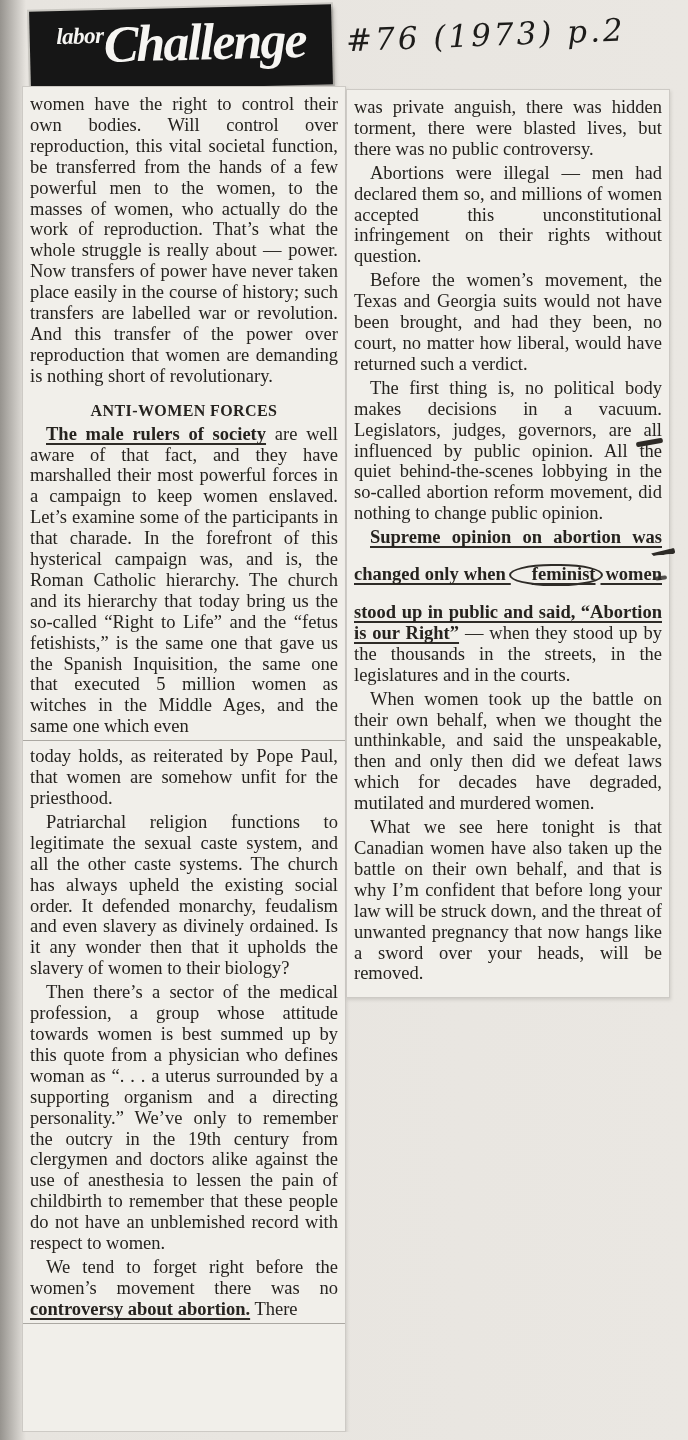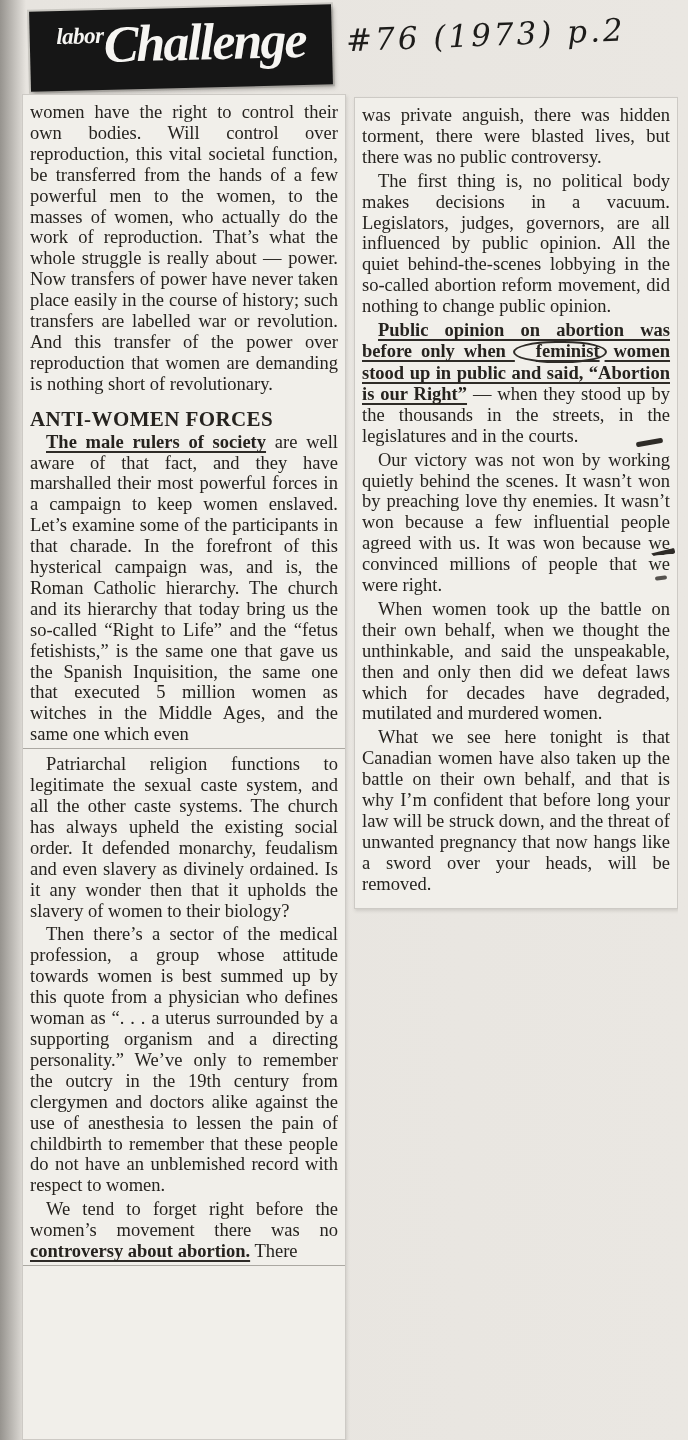--- a/index.html
+++ b/index.html
@@ -32,57 +32,57 @@
     letter-spacing:-2px;line-height:62px;
   }
   .handwritten-note{
     position:absolute;left:346px;top:16px;width:320px;
     font-family:"DejaVu Serif", serif;font-style:italic;
     font-size:31px;color:#1d1c1a;letter-spacing:3px;
     transform:rotate(-2.2deg);white-space:nowrap;
   }
   
   .columns{
-    position:absolute;left:22px;top:94px;width:656px;height:1346px;
-    display:flex;gap:8px;overflow:hidden;
+    position:absolute;left:22px;top:86px;width:656px;height:1346px;
+    display:flex;overflow:hidden;
   }
   .col{
     width:324px;box-sizing:border-box;
     background:var(--clipping,#f1efea);
     border:1px solid rgba(110,107,102,.28);
     box-shadow:1px 2px 3px rgba(90,88,84,.18);
     padding:7px 7px 10px 7px;
     color:var(--ink,#26231f);
     font-size:18.5px;line-height:20.9px;
     text-align:justify;
   }
   .col-right{margin-top:3px;height:fit-content;}
   .col p{margin:0 0 3px 0;}
   .col p.indent{text-indent:16px;}
   .col-heading{
-    margin:14px 0 2px 0;text-align:left;font-size:21px;
+    margin:14px 0 2px 0;text-align:center;font-size:16px;
     font-weight:bold;letter-spacing:.4px;text-indent:0;
   }
   .cut-line{
     border-top:1.6px solid #aba8a2;
     margin:2px -7px 5px -7px;
   }
   .pen-underline{
     text-decoration:underline;
     text-decoration-thickness:2.4px;
     text-decoration-color:var(--pen,#2e2b27);
     text-underline-offset:3px;
     text-decoration-skip-ink:none;
     font-weight:bold;
   }
   .pen-circle{
     display:inline-block;
     border:2.4px solid var(--pen,#2e2b27);
     border-radius:50% / 55%;
-    padding:0 5px 1px 5px;margin:0 -2px;
+    padding:0 5px 1px 5px;margin:16px -2px;
     line-height:17px;
   }
   
   .pen-mark{
     position:absolute;background:var(--pen,#2e2b27);border-radius:2px;
   }
   .pen-mark-1{left:636px;top:440px;width:27px;height:5px;transform:rotate(-10deg);}
   .pen-mark-2{left:651px;top:549px;width:24px;height:6px;transform:rotate(-6deg);
     clip-path:polygon(0 55%,100% 0,100% 100%,10% 100%);}
   .pen-mark-3{left:655px;top:576px;width:12px;height:4px;transform:rotate(-8deg);opacity:.8;}
@@ -98,30 +98,32 @@
   </div>
 
   <div class="handwritten-note">#76 (1973) p.2</div>
 
   <div class="columns">
     <div class="col col-left" id="col-left">
         <p class=""><span>women have the right to control their own bodies. Will control over reproduction, this vital societal function, be transferred from the hands of a few powerful men to the women, to the masses of women, who actually do the work of reproduction. That’s what the whole struggle is really about — power. Now transfers of power have never taken place easily in the course of history; such transfers are labelled war or revolution. And this transfer of the power over reproduction that women are demanding is nothing short of revolutionary.</span></p>
         <div class="col-heading">ANTI-WOMEN FORCES</div>
         <p class="indent"><span class="pen-underline">The male rulers of society</span><span> are well aware of that fact, and they have marshalled their most powerful forces in a campaign to keep women enslaved. Let’s examine some of the participants in that charade. In the forefront of this hysterical campaign was, and is, the Roman Catholic hierarchy. The church and its hierarchy that today bring us the so-called “Right to Life” and the “fetus fetishists,” is the same one that gave us the Spanish Inquisition, the same one that executed 5 million women as witches in the Middle Ages, and the same one which even</span></p>
         <div class="cut-line"></div>
+        <p class=""><span>today holds, as reiterated by Pope Paul, that women are somehow unfit for the priesthood.</span></p>
         <p class="indent"><span>Patriarchal religion functions to legitimate the sexual caste system, and all the other caste systems. The church has always upheld the existing social order. It defended monarchy, feudalism and even slavery as divinely ordained. Is it any wonder then that it upholds the slavery of women to their biology?</span></p>
         <p class="indent"><span>Then there’s a sector of the medical profession, a group whose attitude towards women is best summed up by this quote from a physician who defines woman as “. . . a uterus surrounded by a supporting organism and a directing personality.” We’ve only to remember the outcry in the 19th century from clergymen and doctors alike against the use of anesthesia to lessen the pain of childbirth to remember that these people do not have an unblemished record with respect to women.</span></p>
         <p class="indent"><span>We tend to forget right before the women’s movement there was no </span><span class="pen-underline">controversy about abortion.</span><span> There</span></p>
         <div class="cut-line"></div>
       </div>
     <div class="col col-right" id="col-right">
         <p class=""><span>was private anguish, there was hidden torment, there were blasted lives, but there was no public controversy.</span></p>
+        <p class="indent"><span>Abortions were illegal — men had declared them so, and millions of women accepted this unconstitutional infringement on their rights without question.</span></p>
+        <p class="indent"><span>Before the women’s movement, the Texas and Georgia suits would not have been brought, and had they been, no court, no matter how liberal, would have returned such a verdict.</span></p>
         <p class="indent"><span>The first thing is, no political body makes decisions in a vacuum. Legislators, judges, governors, are all influenced by public opinion. All the quiet behind-the-scenes lobbying in the so-called abortion reform movement, did nothing to change public opinion.</span></p>
-        <p class="indent"><span class="pen-underline">Public opinion on abortion was before only when </span><span class="pen-circle pen-underline">feminist</span><span class="pen-underline"> women stood up in public and said, “Abortion is our Right”</span><span> — when they stood up by the thousands in the streets, in the legislatures and in the courts.</span></p>
-        <p class="indent"><span>Our victory was not won by working quietly behind the scenes. It wasn’t won by preaching love thy enemies. It wasn’t won because a few influential people agreed with us. It was won because we convinced millions of people that we were right.</span></p>
+        <p class="indent"><span class="pen-underline">Supreme opinion on abortion was changed only when </span><span class="pen-circle pen-underline">feminist</span><span class="pen-underline"> women stood up in public and said, “Abortion is our Right”</span><span> — when they stood up by the thousands in the streets, in the legislatures and in the courts.</span></p>
         <p class="indent"><span>When women took up the battle on their own behalf, when we thought the unthinkable, and said the unspeakable, then and only then did we defeat laws which for decades have degraded, mutilated and murdered women.</span></p>
         <p class="indent"><span>What we see here tonight is that Canadian women have also taken up the battle on their own behalf, and that is why I’m confident that before long your law will be struck down, and the threat of unwanted pregnancy that now hangs like a sword over your heads, will be removed.</span></p>
       </div>
   </div>
 
   <div class="pen-mark pen-mark-1"></div>
   <div class="pen-mark pen-mark-2"></div>
   <div class="pen-mark pen-mark-3"></div>
 
 </div>

